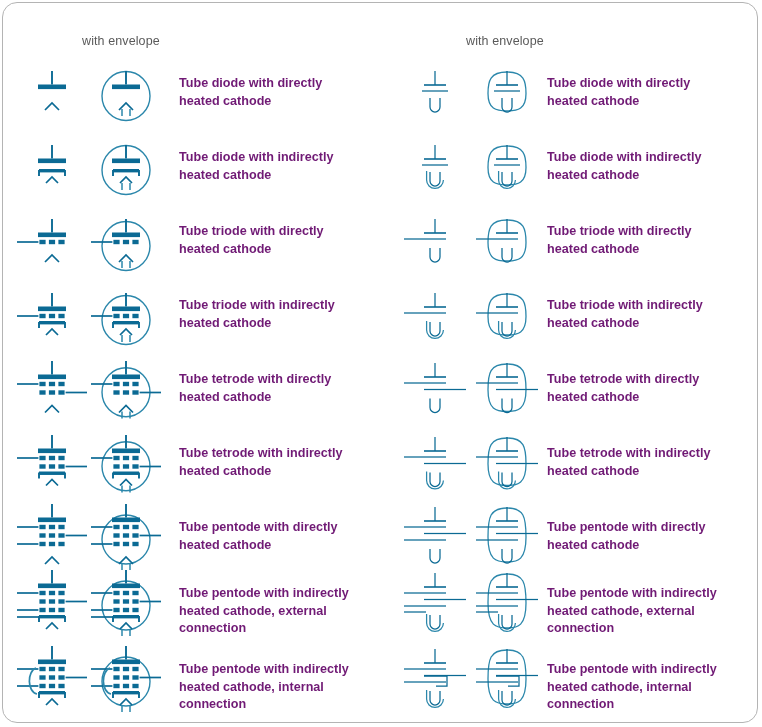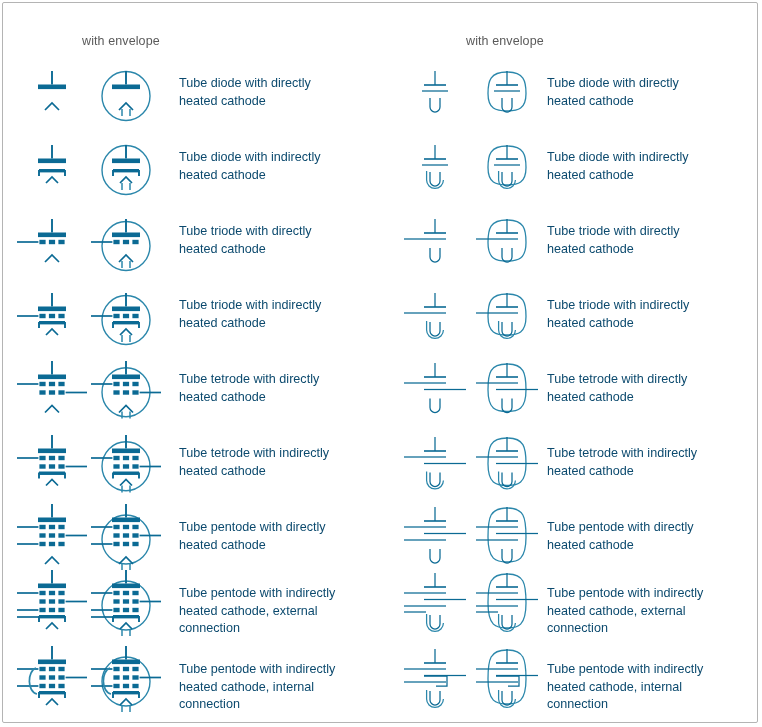--- a/index.html
+++ b/index.html
@@ -8,21 +8,21 @@
     width:762px;height:727px;overflow:hidden;
     font-family:"Liberation Sans","DejaVu Sans",sans-serif;
     -webkit-font-smoothing:antialiased;
   }
   #card{
     position:absolute;left:2px;top:2px;
     width:756px;height:721px;
     box-sizing:border-box;
     background:#ffffff;
     border:1px solid #b4b4b4;
-    border-radius:2px;
+    border-radius:15px;
   }
   .half{position:absolute;top:0;width:381px;height:721px;}
   .half.left{left:0;}
   .half.right{left:379px;}
 
   .envelope-header{
     position:absolute;
     font-size:12.5px;
     color:#5a5a5a;
     letter-spacing:.1px;
@@ -36,22 +36,23 @@
   .sym-env{position:absolute;top:0;}
   .left .sym-plain{left:14px;}
   .left .sym-env{left:88px;}
   .right .sym-plain{left:22px;}
   .right .sym-env{left:94px;}
 
   .label{
     position:absolute;
     font-size:12.6px;
     line-height:17.6px;
-    color:#0c4a6e;
+    color:#701a75;
     white-space:pre-line;
+    font-weight:bold;
   }
   .left .label{left:176px;top:14px;width:195px;}
   .right .label{left:165px;top:14px;width:200px;}
 
   svg{display:block;overflow:visible;}
 </style>
 </head>
 <body>
 
 <div id="card">

